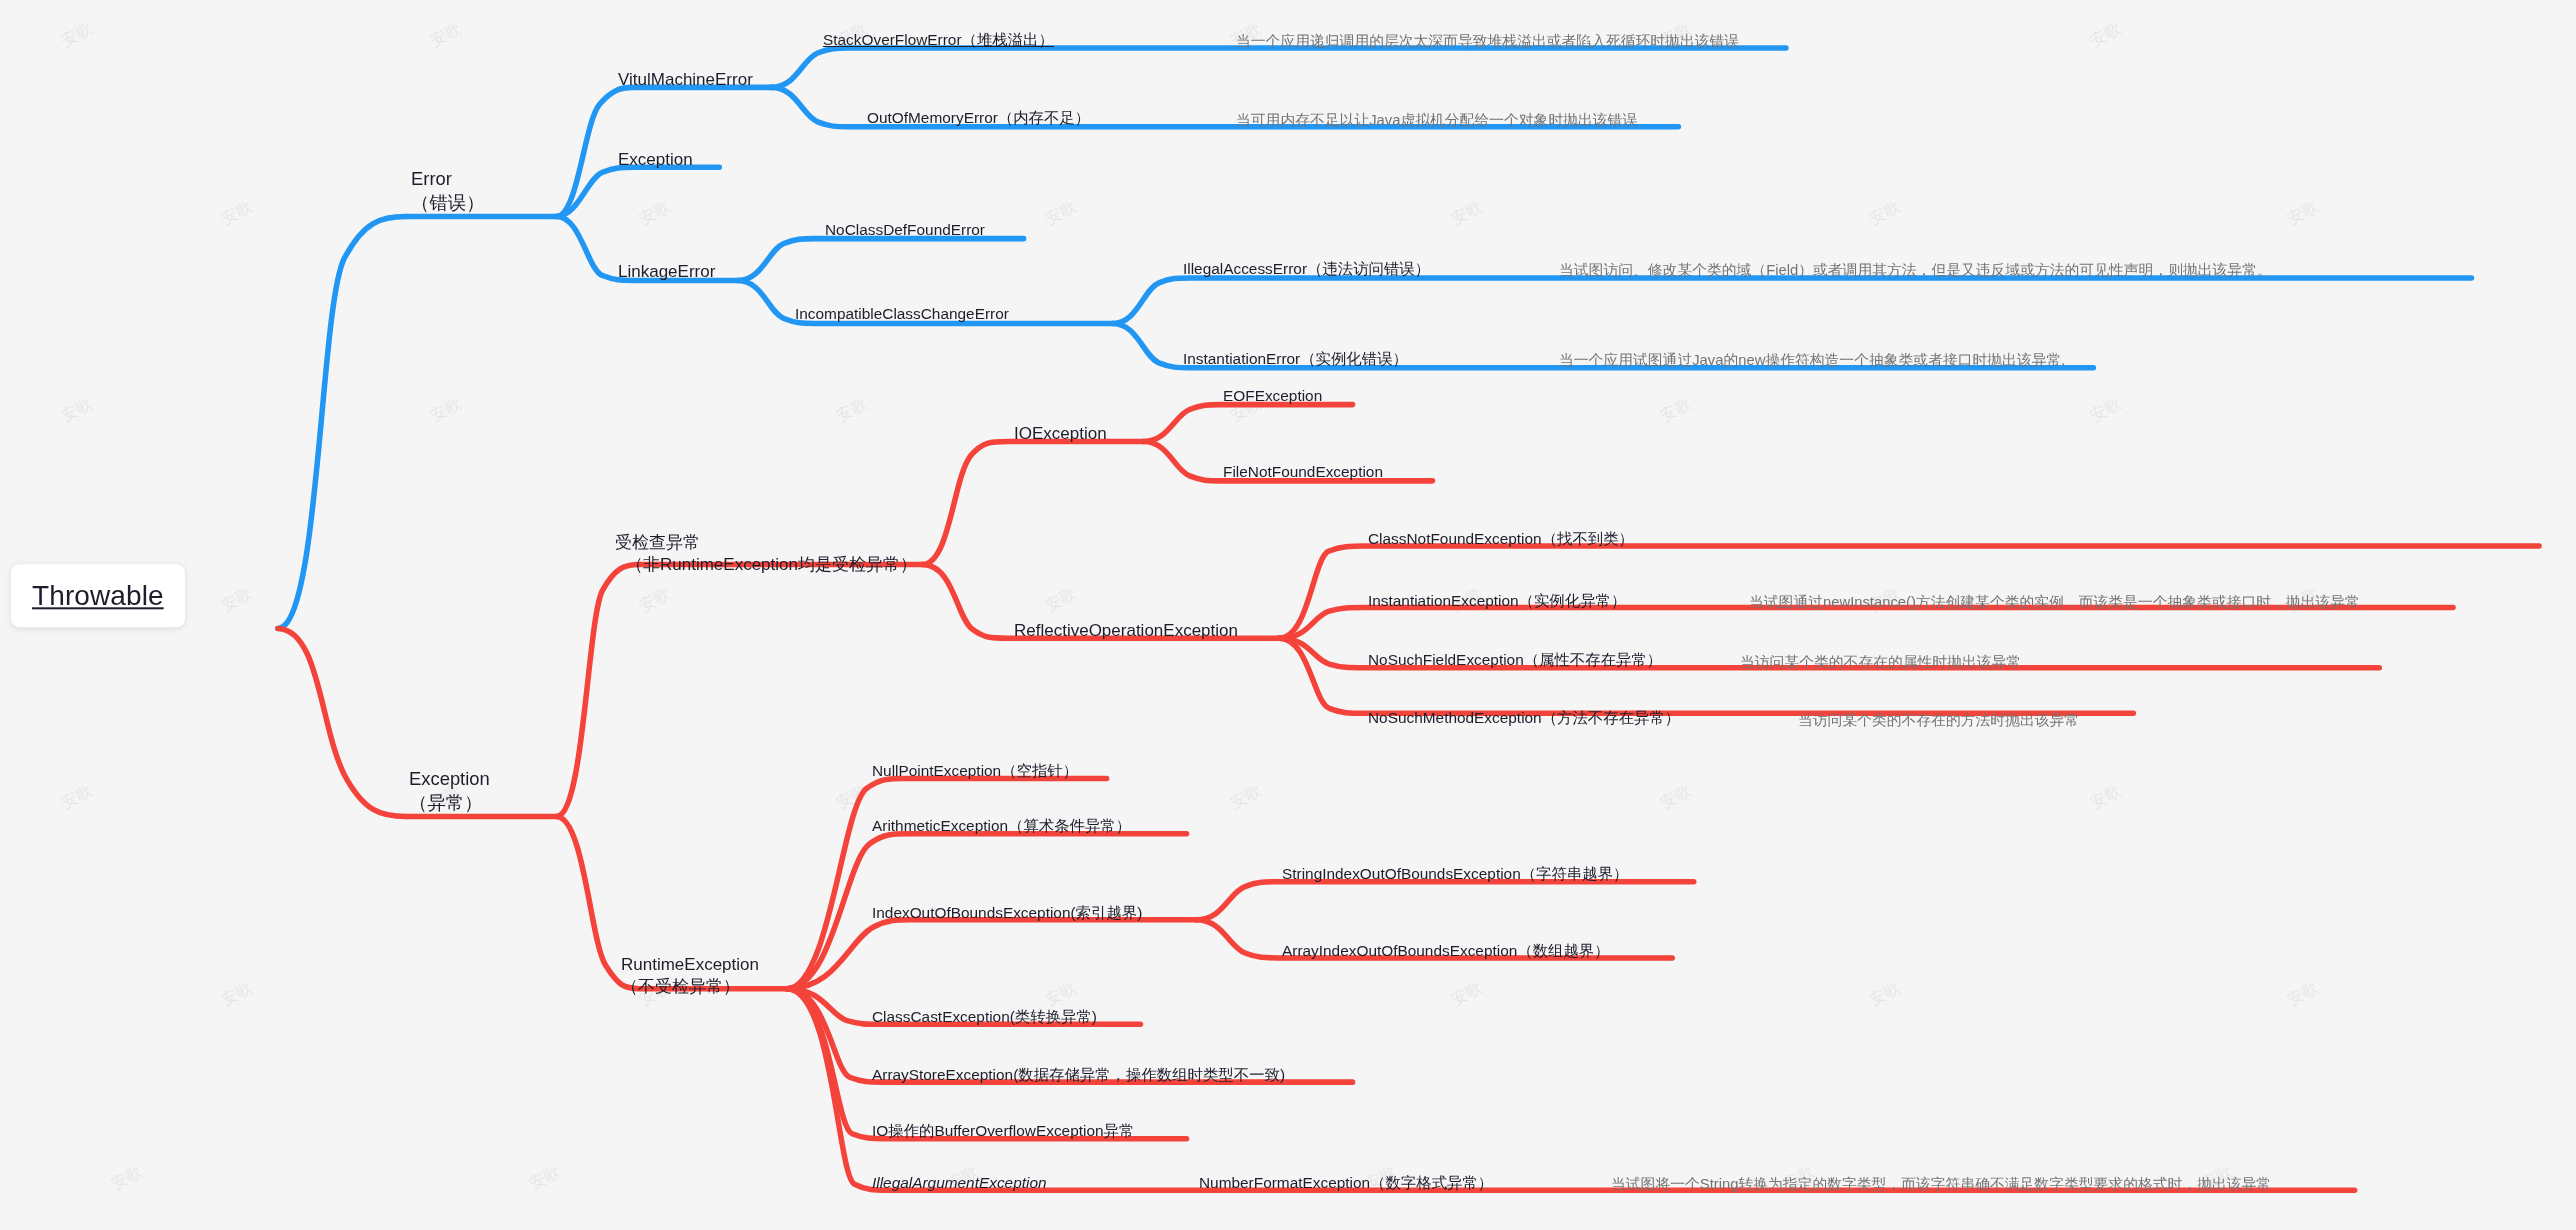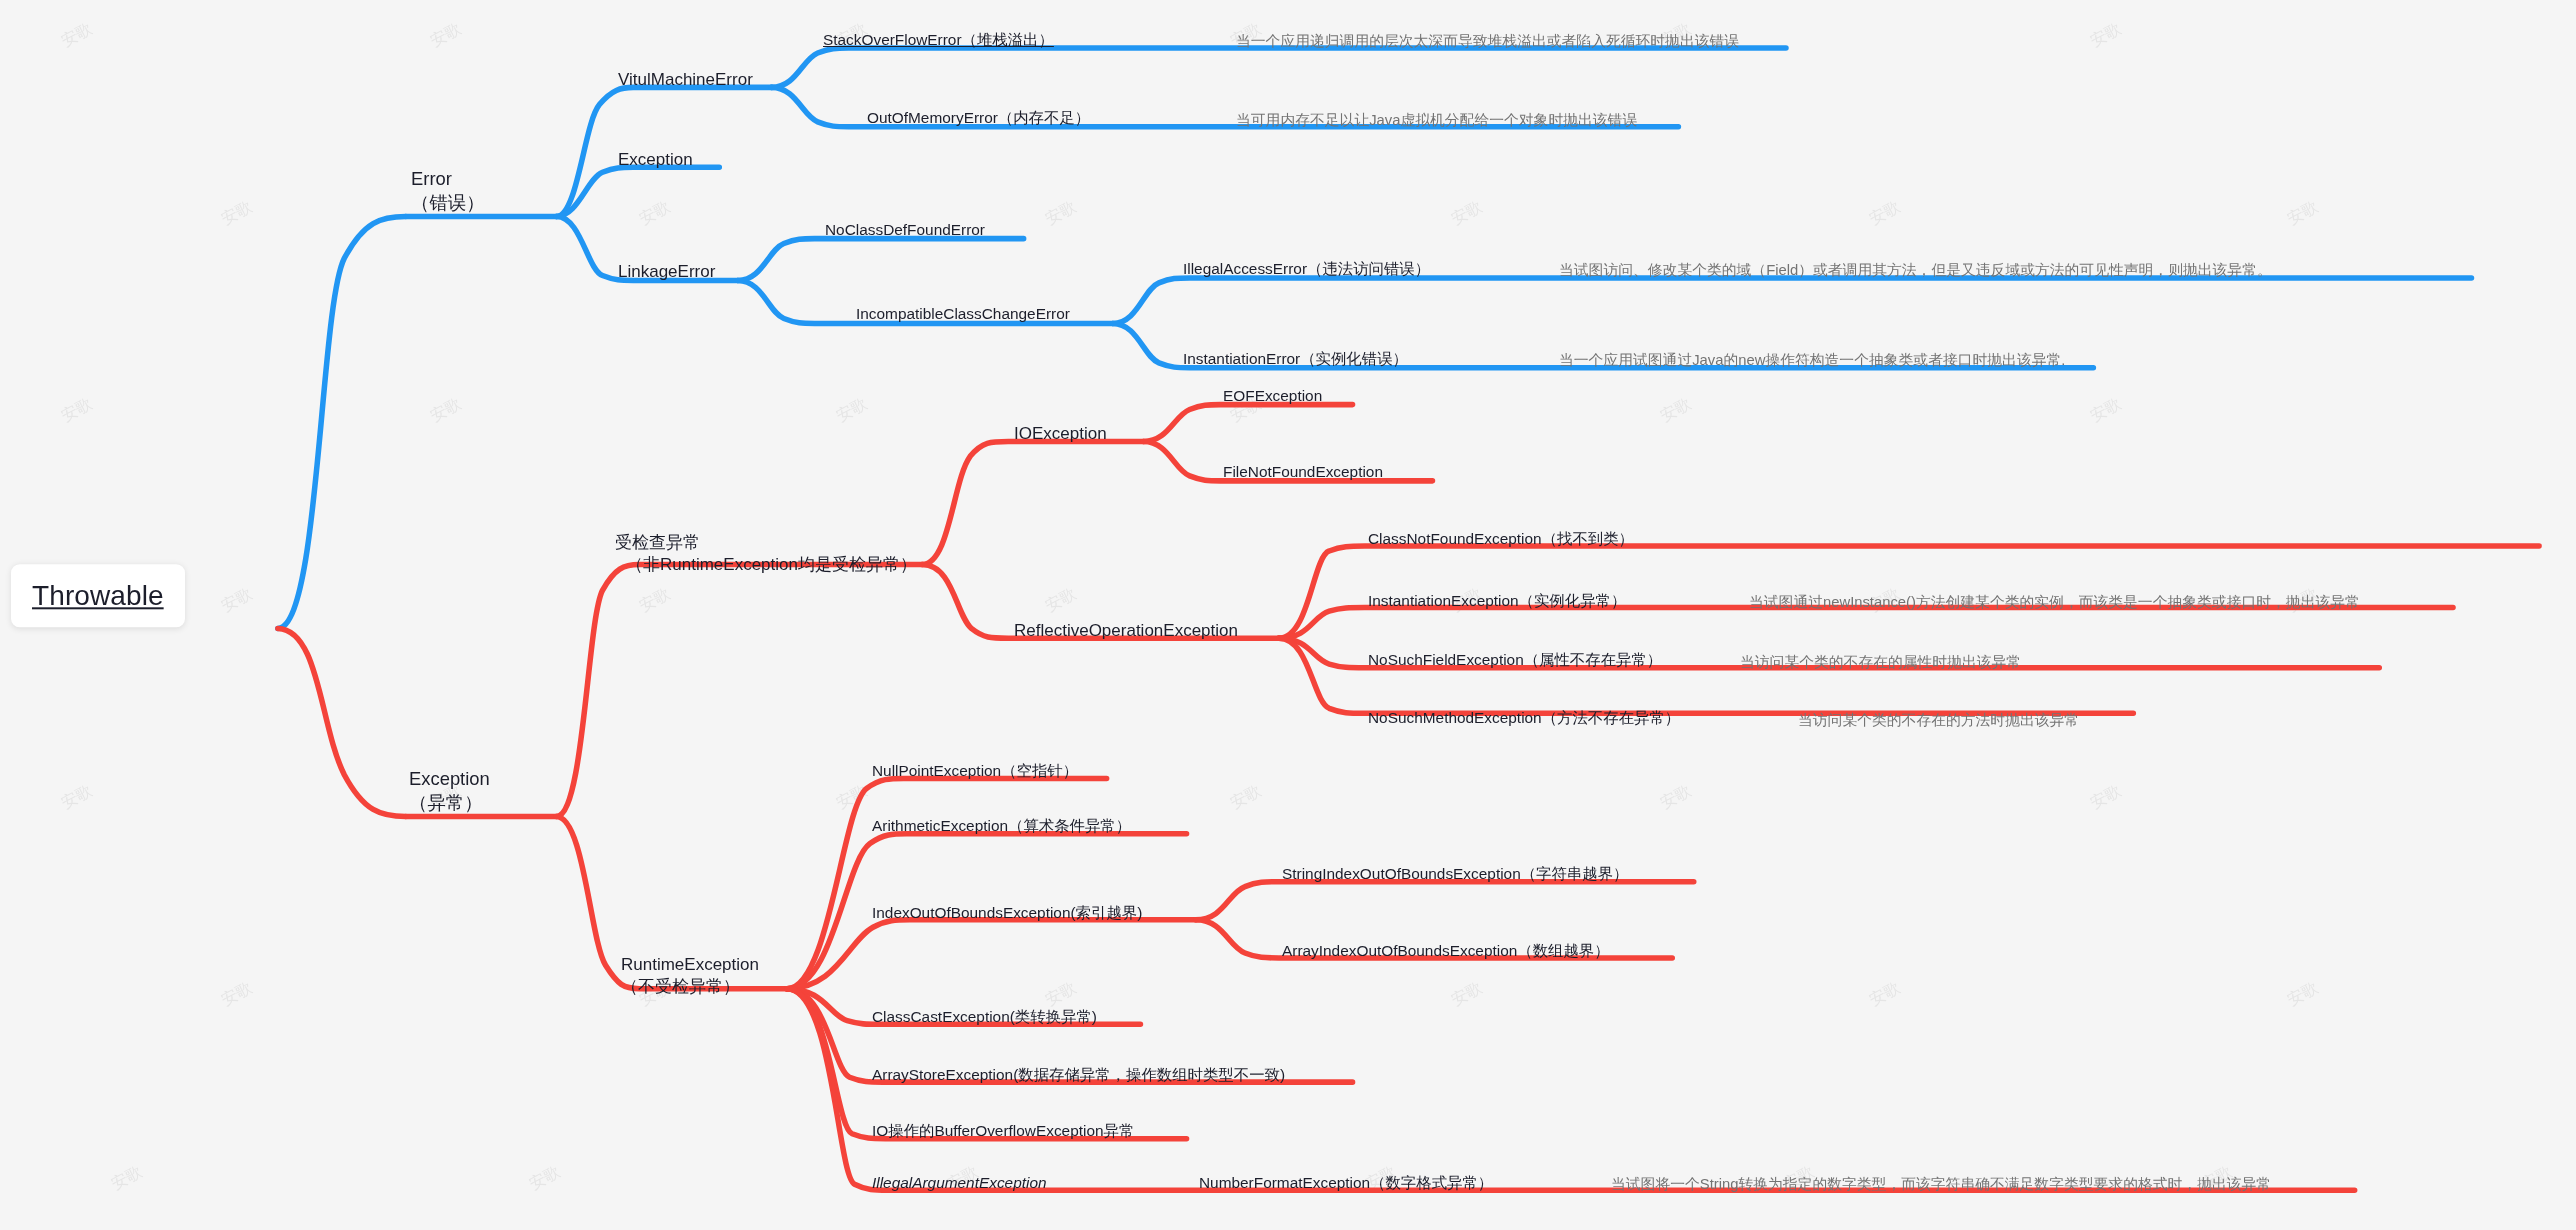--- a/index.html
+++ b/index.html
@@ -185,21 +185,21 @@
     <span>OutOfMemoryError（内存不足）</span>
   </div>
   <div class="node desc" style="left:1236px; top:111px;">
     <span>当可用内存不足以让Java虚拟机分配给一个对象时抛出该错误</span>
   </div>
 
   <div class="node lvl3" style="left:825px; top:220px;">
     <span>NoClassDefFoundError</span>
   </div>
 
-  <div class="node lvl3" style="left:856px; top:304px;">
+  <div class="node lvl3" style="left:795px; top:304px;">
     <span>IncompatibleClassChangeError</span>
   </div>
 
   <div class="node lvl3" style="left:1183px; top:259px;">
     <span>IllegalAccessError（违法访问错误）</span>
   </div>
   <div class="node desc" style="left:1559px; top:261px;">
     <span>当试图访问、修改某个类的域（Field）或者调用其方法，但是又违反域或方法的可见性声明，则抛出该异常。</span>
   </div>
 

